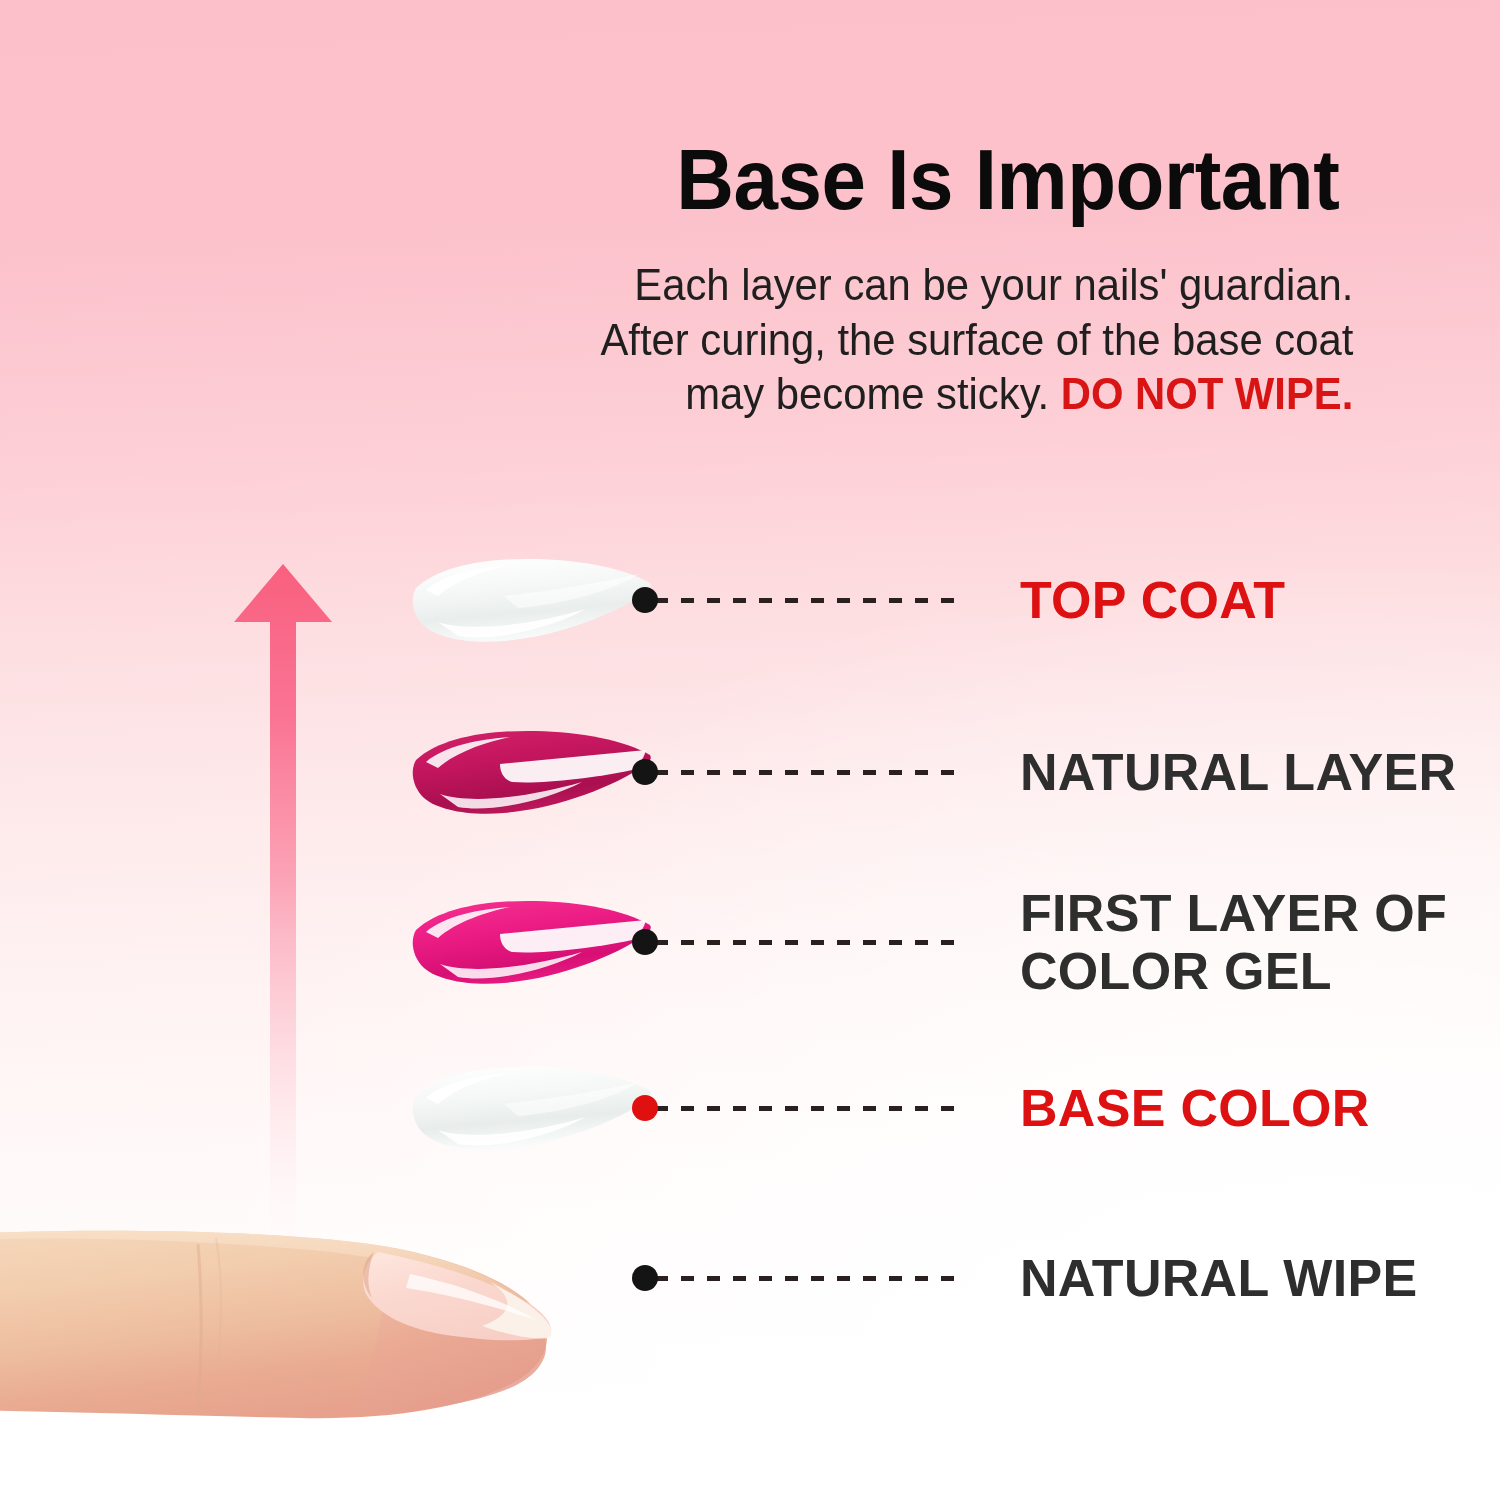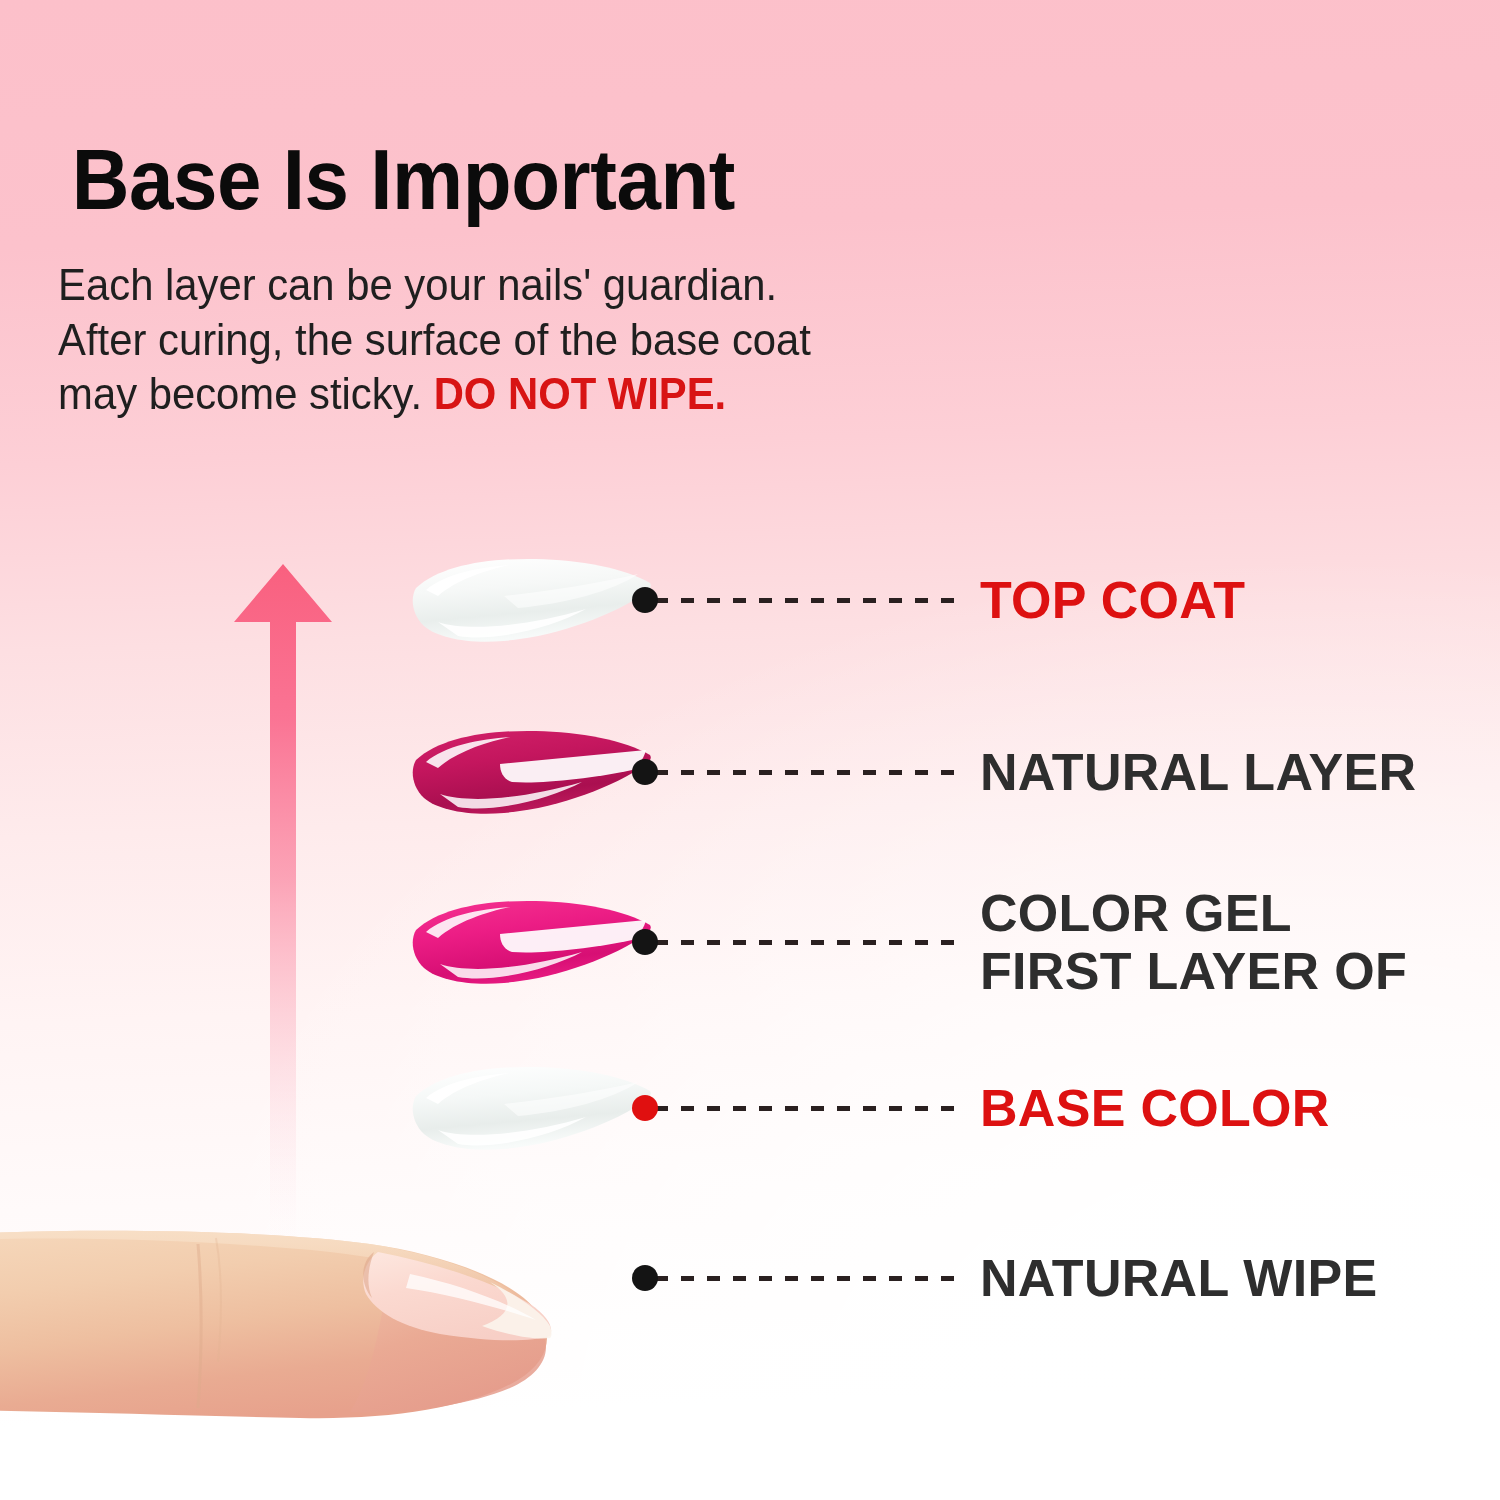--- a/index.html
+++ b/index.html
@@ -21,21 +21,21 @@
         #fdcfd6 30%,
         #fddfe2 42%,
         #feebec 54%,
         #fff4f4 66%,
         #fffafa 78%,
         #ffffff 92%,
         #ffffff 100%);
   }
 
   
-  .header { position:absolute; top:0; left:0; width:1388px; text-align:left;padding-left:24px; }
+  .header { position:absolute; top:0; left:0; width:1388px; text-align:right; }
 
   .title {
     margin-top:136px;
     font-size:86px;
     font-weight:700;
     letter-spacing:-0.5px;
     color:#0b0b0b;
     line-height:1;
     transform:scaleX(0.93);
   }
@@ -84,21 +84,21 @@
   .dash-line {
     flex:1 1 auto;
     height:5px;
     margin-left:-3px;
     background-image:repeating-linear-gradient(
         to right, #2a2020 0 13px, rgba(0,0,0,0) 13px 26px);
   }
 
   .label {
     position:absolute;
-    left:980px;
+    left:1020px;
     transform:translateY(-50%);
     font-size:52px;
     font-weight:700;
     line-height:1.12;
     color:#2e2e2e;
     letter-spacing:0.3px;
     width:470px;
   }
   .label.red { color:#dd1111; }
 
@@ -208,22 +208,22 @@
         <path d="M26,38 C44,22 80,15 110,13 C86,18 56,28 38,44 Z" fill="#ffffff" opacity="0.88"></path>
         <path d="M40,70 C70,80 126,74 182,58 C148,76 92,89 58,83 Z" fill="#ffffff" opacity="0.85"></path>
         <path d="M100,40 L246,26 C244,34 240,40 232,46 C190,55 140,60 112,58 C104,56 100,48 100,40 Z" fill="#ffffff" opacity="0.93"></path>
       </svg>
     </div>
     <div class="leader">
       <span class="dot"></span>
       <span class="dash-line"></span>
     </div>
     <div class="label">
+      <div>FIRST LAYER OF</div>
       <div>COLOR GEL</div>
-      <div>FIRST LAYER OF</div>
     </div>
   </div>
 
   <div class="row" style="top:1108px">
     <div class="nail">
       <svg viewBox="0 0 260 96" xmlns="http://www.w3.org/2000/svg">
         <defs>
           <linearGradient id="clearB" x1="0" y1="0" x2="0.25" y2="1">
             <stop offset="0%" stop-color="#ffffff"></stop>
             <stop offset="40%" stop-color="#f5f8f7"></stop>

